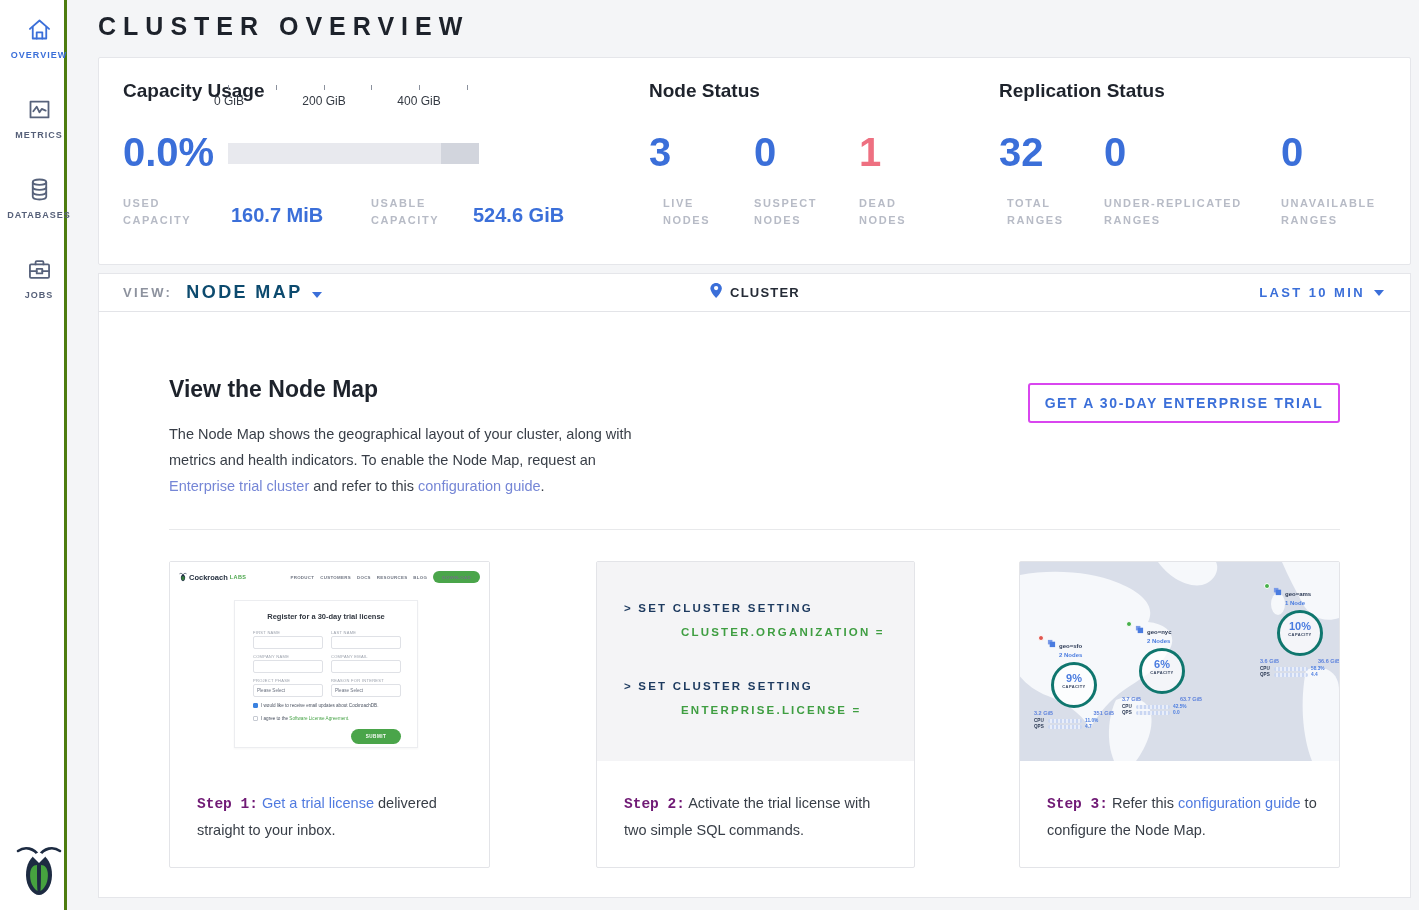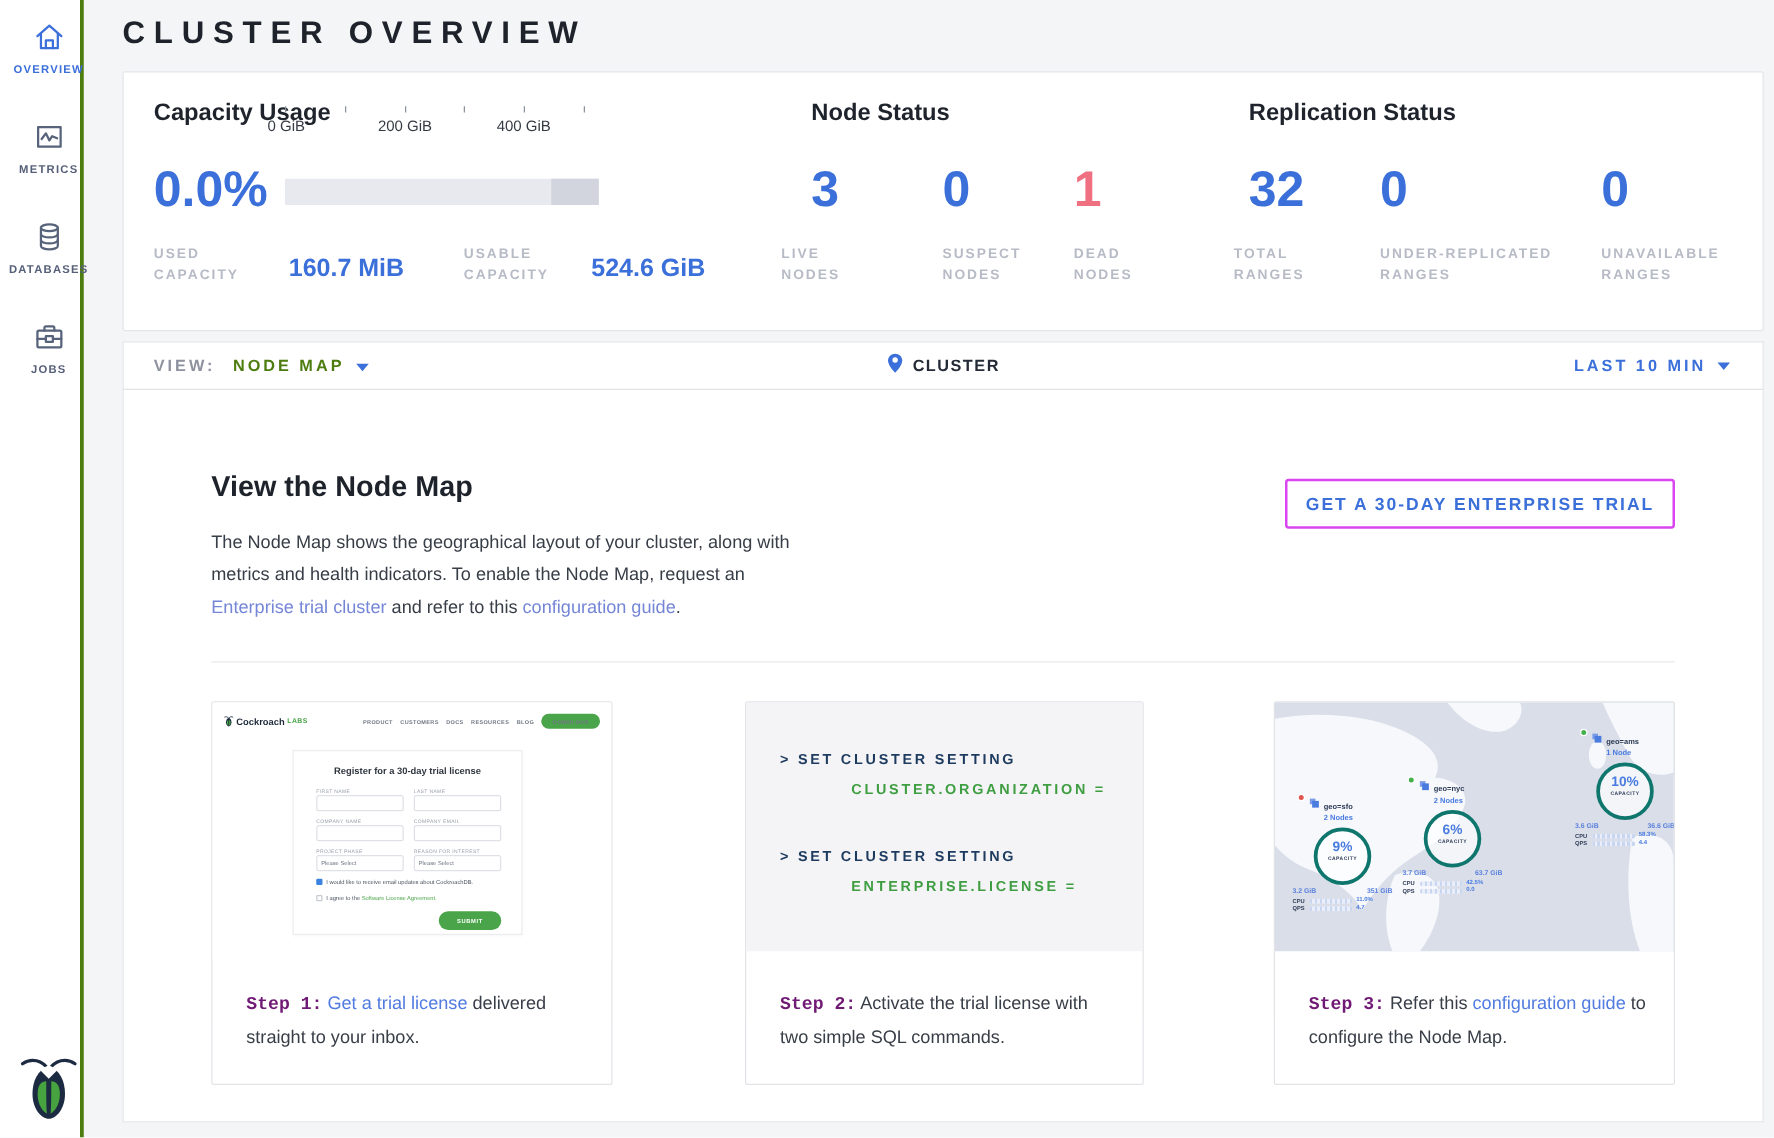--- a/index.html
+++ b/index.html
@@ -30,21 +30,21 @@
   .gauge-dark { position:absolute; right:0; top:0; height:100%; width:15%; background:#d2d5dd; }
   .tick { position:absolute; top:27px; width:1px; height:5px; background:#8b919d; }
   .tick-label { position:absolute; top:36px; font-size:12px; color:#343a43; transform:translateX(-50%); white-space:nowrap; }
 
   
   .view-bar { position:absolute; left:98px; top:273px; width:1313px; height:39px; background:#fff; border:1px solid #e5e6ea; border-bottom:1px solid #e3e4e8; }
   .vb-left { position:absolute; left:24px; top:0; height:37px; display:flex; align-items:center; }
   .vb-center { position:absolute; left:50%; transform:translateX(-50%); top:0; height:37px; display:flex; align-items:center; gap:8px; }
   .vb-right { position:absolute; right:26px; top:0; height:37px; display:flex; align-items:center; cursor:pointer; }
   .vb-label { font-size:13px; letter-spacing:2.4px; color:#8d929e; font-weight:600; }
-  .vb-value { font-size:13px; letter-spacing:2.4px; color:#4d7c0f; font-weight:600; margin-left:14px; cursor:pointer; }
+  .vb-value { font-size:18px; letter-spacing:2.4px; color:#0c4a6e; font-weight:600; margin-left:14px; cursor:pointer; }
   .vb-cluster { font-size:13px; letter-spacing:1.2px; color:#252b36; font-weight:600; }
   .caret { display:inline-block; width:0; height:0; border-left:5px solid transparent; border-right:5px solid transparent; border-top:6px solid #3b6fd9; margin-left:9px; }
   .vb-time { font-size:13px; letter-spacing:2.4px; color:#3b6fd9; font-weight:600; }
 
   
   .main-panel { position:absolute; left:98px; top:312px; width:1313px; height:586px; background:#fff; border:1px solid #e5e6ea; border-top:none; }
   .panel-h2 { position:absolute; left:70px; top:64px; font-size:23px; font-weight:600; color:#1d222b; }
   .panel-p { position:absolute; left:70px; top:109px; width:468px; font-size:14.5px; line-height:26px; color:#383e47; }
   .intro-link { color:#7586d6; text-decoration:none; cursor:pointer; }
   .trial-btn { position:absolute; left:929px; top:71px; width:312px; height:40px; background:#fff; border:2px solid #d946ef; border-radius:3px; color:#3b6fd9; font-size:14px; letter-spacing:1.6px; font-weight:600; font-family:inherit; cursor:pointer; }
@@ -188,38 +188,38 @@
   <div class="caps-label" style="left:272px">
     <span>USABLE</span>
       <span>CAPACITY</span>
   </div>
   <div class="blue-val" style="left:374px">524.6 GiB</div>
 
   <h3 class="stat-title" style="left:550px">Node Status</h3>
   <div class="big-num" style="left:550px">3</div>
   <div class="big-num" style="left:655px">0</div>
   <div class="big-num red" style="left:760px">1</div>
-  <div class="caps-label" style="left:526px">
+  <div class="caps-label" style="left:564px">
     <span>LIVE</span>
       <span>NODES</span>
   </div>
   <div class="caps-label" style="left:655px">
     <span>SUSPECT</span>
       <span>NODES</span>
   </div>
   <div class="caps-label" style="left:760px">
     <span>DEAD</span>
       <span>NODES</span>
   </div>
 
   <h3 class="stat-title" style="left:900px">Replication Status</h3>
   <div class="big-num" style="left:900px">32</div>
   <div class="big-num" style="left:1005px">0</div>
   <div class="big-num" style="left:1182px">0</div>
-  <div class="caps-label" style="left:888px">
+  <div class="caps-label" style="left:908px">
     <span>TOTAL</span>
       <span>RANGES</span>
   </div>
   <div class="caps-label" style="left:1005px">
     <span>UNDER-REPLICATED</span>
       <span>RANGES</span>
   </div>
   <div class="caps-label" style="left:1182px">
     <span>UNAVAILABLE</span>
       <span>RANGES</span>

